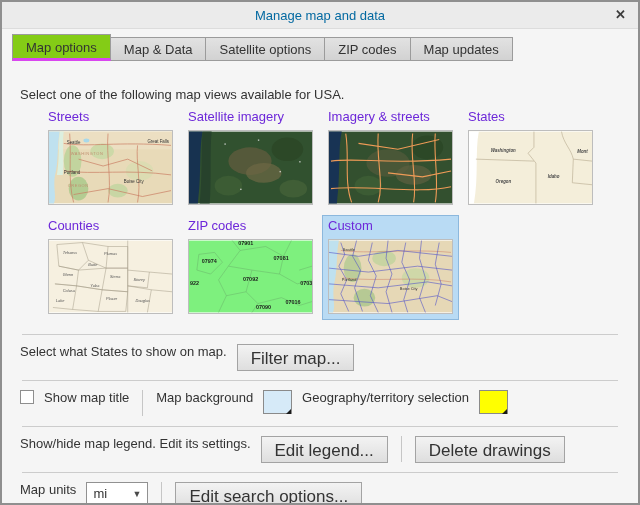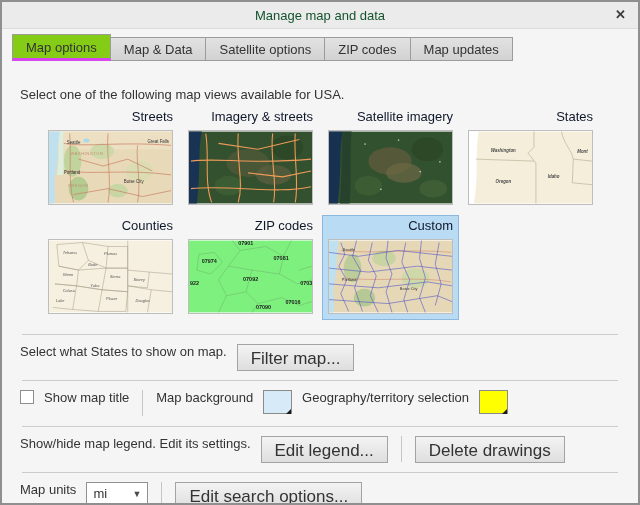--- a/index.html
+++ b/index.html
@@ -18,21 +18,21 @@
     overflow: hidden;
   }
   
   .titlebar {
     height: 27px;
     background: #ebebeb;
     border-bottom: 1px solid #dcdcdc;
     position: relative;
     display: flex; align-items: center; justify-content: center;
   }
-  .titlebar .title { font-size: 13px; color: #14532d; }
+  .titlebar .title { font-size: 13px; color: #0369a1; }
   .close-btn {
     position: absolute; right: 12px; top: 4px;
     font-size: 13px; font-weight: bold; color: #3c3c3c;
     cursor: pointer; line-height: 18px;
   }
   
   .tabbar {
     display: flex; align-items: flex-end;
     padding-left: 10px; margin-top: 5px;
     height: 27px;
@@ -56,21 +56,21 @@
   }
   
   .intro { padding: 6px 18px 0 18px; margin-top: 20px; }
   .thumb-row {
     display: flex; align-items: flex-start;
     margin-left: 46px; gap: 15px;
   }
   .thumb-row.first { margin-top: 7px; }
   .thumb-row.second { margin-top: 13px; }
   .tile { width: 125px; cursor: pointer; }
-  .tile-label { text-align: right; height: 17px; margin-bottom: 4px; color: #0f172a; }
+  .tile-label { text-align: left; height: 17px; margin-bottom: 4px; color: #6d28d9; }
   .tile-img {
     border: 1px solid #bdbdbd;
     width: 125px; height: 75px;
     background: #fff; overflow: hidden;
   }
   .tile-img svg { display: block; }
   .tile.selected {
     background: #b9dbf4;
     border: 1px solid #8cb8dd;
     padding: 2px 5px 5px 5px;
@@ -173,61 +173,61 @@
           <text x="22" y="24" font-size="4" fill="#bf8f6f" letter-spacing="0.6">WASHINGTON</text>
           <text x="15" y="43" font-size="4.5" fill="#333">Portland</text>
           <text x="19" y="56" font-size="4" fill="#bf8f6f" letter-spacing="0.6">OREGON</text>
           <text x="76" y="52" font-size="4.5" fill="#333">Boise City</text>
           <text x="100" y="12" font-size="4.5" fill="#333">Great Falls</text>
         </svg>
       </div>
     </div>
 
     <div class="tile">
+      <div class="tile-label">Satellite imagery</div>
+      <div class="tile-img">
+        <svg width="123" height="73" viewBox="0 0 125 73" xmlns="http://www.w3.org/2000/svg">
+          <rect width="125" height="73" fill="#31512f"></rect>
+          <path d="M0,0 L14,0 C10,18 13,40 9,73 L0,73 Z" fill="#173250"></path>
+          <path d="M14,0 C12,16 14,38 11,73 L21,73 C23,50 21,20 23,0 Z" fill="#27422c"></path>
+          <ellipse cx="62" cy="30" rx="22" ry="14" fill="#5c5a3c" opacity="0.85"></ellipse>
+          <ellipse cx="76" cy="42" rx="18" ry="10" fill="#6e6844" opacity="0.7"></ellipse>
+          <ellipse cx="40" cy="55" rx="14" ry="10" fill="#3c5c34"></ellipse>
+          <ellipse cx="100" cy="18" rx="16" ry="12" fill="#2c4827"></ellipse>
+          <ellipse cx="106" cy="58" rx="14" ry="9" fill="#405e36"></ellipse>
+          <g fill="#e8e8e8" opacity="0.8">
+            <rect x="36" y="12" width="1.4" height="1.4"></rect>
+              <rect x="70" y="8" width="1.4" height="1.4"></rect>
+            <rect x="52" y="58" width="1.4" height="1.4"></rect>
+              <rect x="92" y="40" width="1.4" height="1.4"></rect>
+            <rect x="112" y="30" width="1.4" height="1.4"></rect>
+          </g>
+        </svg>
+      </div>
+    </div>
+
+    <div class="tile">
       <div class="tile-label">Imagery &amp; streets</div>
       <div class="tile-img">
         <svg width="123" height="73" viewBox="0 0 125 73" xmlns="http://www.w3.org/2000/svg">
           <rect width="125" height="73" fill="#33502f"></rect>
           <path d="M0,0 L13,0 C9,18 12,40 8,73 L0,73 Z" fill="#183354"></path>
           <ellipse cx="60" cy="32" rx="22" ry="14" fill="#4e5838" opacity="0.85"></ellipse>
           <ellipse cx="86" cy="44" rx="18" ry="10" fill="#5e6040" opacity="0.7"></ellipse>
           <ellipse cx="40" cy="55" rx="14" ry="10" fill="#3c5c34"></ellipse>
           <ellipse cx="100" cy="16" rx="16" ry="12" fill="#2c4827"></ellipse>
           <g stroke="#ef9b57" stroke-width="1.1" fill="none">
             <path d="M17,2 C21,25 15,50 23,72"></path>
             <path d="M2,30 C30,26 60,34 124,28"></path>
             <path d="M50,2 C48,30 56,52 50,72"></path>
             <path d="M85,2 C82,28 90,50 86,72"></path>
             <path d="M2,58 C40,54 90,64 124,56"></path>
             <path d="M30,12 L70,18 L112,8"></path>
             <path d="M60,42 L95,46 L124,40"></path>
             <path d="M108,2 C106,24 112,50 108,72"></path>
-          </g>
-        </svg>
-      </div>
-    </div>
-
-    <div class="tile">
-      <div class="tile-label">Satellite imagery</div>
-      <div class="tile-img">
-        <svg width="123" height="73" viewBox="0 0 125 73" xmlns="http://www.w3.org/2000/svg">
-          <rect width="125" height="73" fill="#31512f"></rect>
-          <path d="M0,0 L14,0 C10,18 13,40 9,73 L0,73 Z" fill="#173250"></path>
-          <path d="M14,0 C12,16 14,38 11,73 L21,73 C23,50 21,20 23,0 Z" fill="#27422c"></path>
-          <ellipse cx="62" cy="30" rx="22" ry="14" fill="#5c5a3c" opacity="0.85"></ellipse>
-          <ellipse cx="76" cy="42" rx="18" ry="10" fill="#6e6844" opacity="0.7"></ellipse>
-          <ellipse cx="40" cy="55" rx="14" ry="10" fill="#3c5c34"></ellipse>
-          <ellipse cx="100" cy="18" rx="16" ry="12" fill="#2c4827"></ellipse>
-          <ellipse cx="106" cy="58" rx="14" ry="9" fill="#405e36"></ellipse>
-          <g fill="#e8e8e8" opacity="0.8">
-            <rect x="36" y="12" width="1.4" height="1.4"></rect>
-              <rect x="70" y="8" width="1.4" height="1.4"></rect>
-            <rect x="52" y="58" width="1.4" height="1.4"></rect>
-              <rect x="92" y="40" width="1.4" height="1.4"></rect>
-            <rect x="112" y="30" width="1.4" height="1.4"></rect>
           </g>
         </svg>
       </div>
     </div>
 
     <div class="tile">
       <div class="tile-label">States</div>
       <div class="tile-img">
         <svg width="123" height="73" viewBox="0 0 125 73" xmlns="http://www.w3.org/2000/svg">
           <rect width="125" height="73" fill="#f4eeda"></rect>

